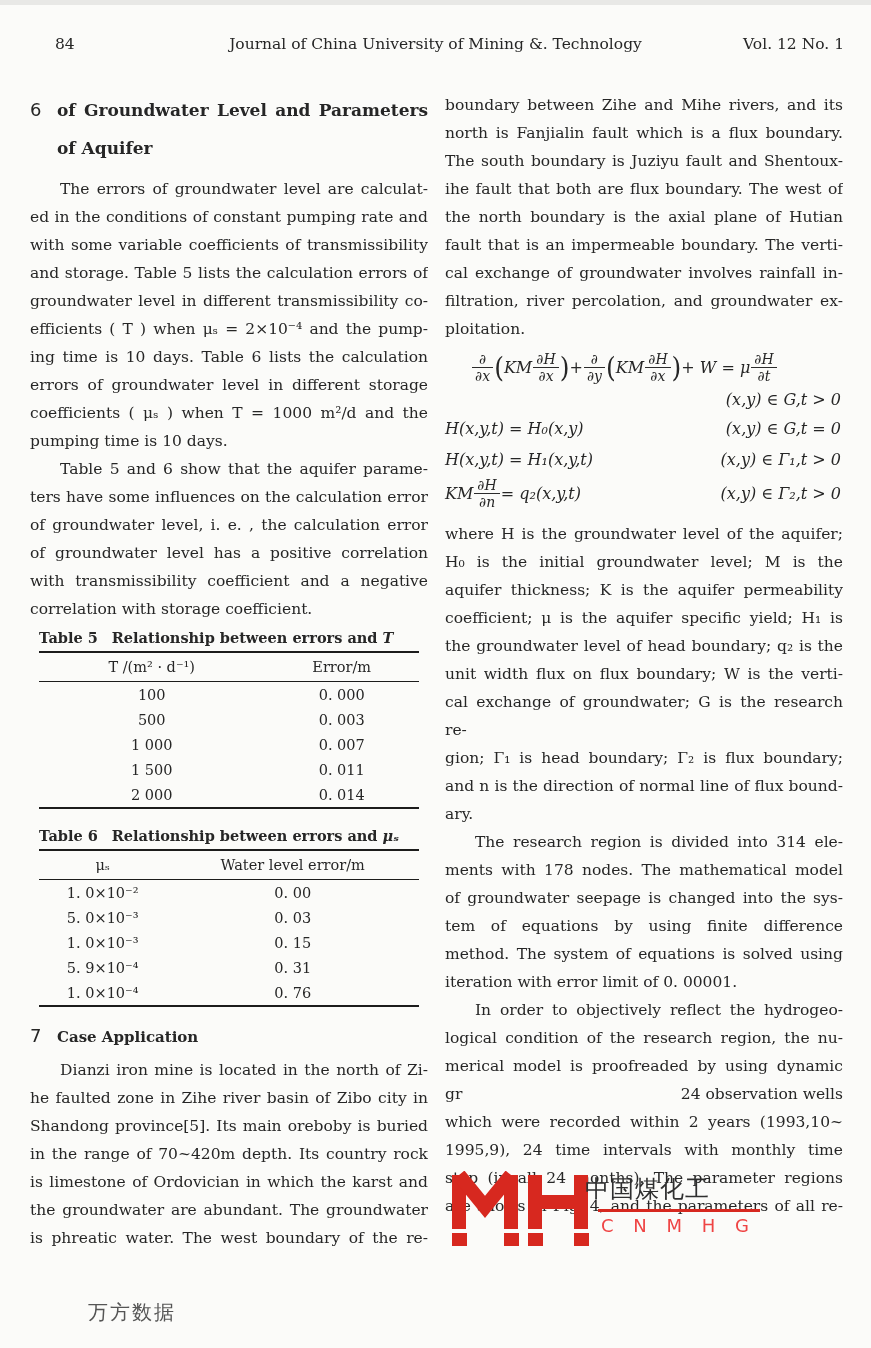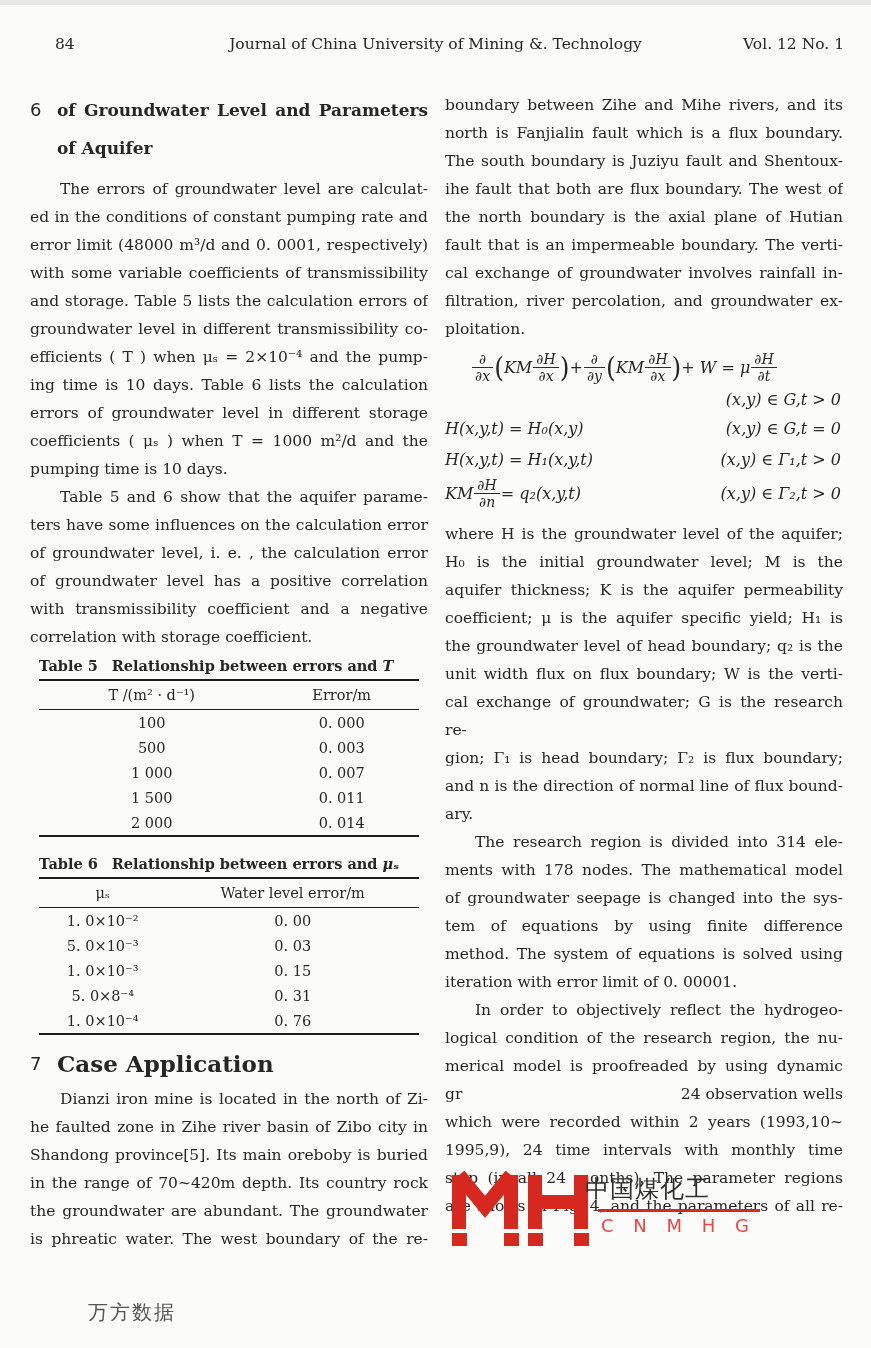--- a/index.html
+++ b/index.html
@@ -24,21 +24,21 @@
   .firstline { text-indent:30px; }
   
   .sec-head { position:relative; font-weight:bold; font-size:17px; line-height:38px; padding-left:27px; margin-bottom:8px; }
   .sec-head .head-lines { font-size:17px; }
   .sec-head .jline { line-height:38px; }
   .sec-num {
     position:absolute; left:0; top:0; font-weight:normal;
     font-family:"DejaVu Sans","Liberation Sans",sans-serif; font-size:18px;
   }
   .s7 { margin-top:14px; margin-bottom:4px; line-height:30px; }
-  .s7 .s7title { font-size:23px; }
+  .s7 .s7title { font-size:15px; }
   
   .tablewrap { width:380px; margin:6px auto 10px auto; }
   .tcap { font-weight:bold; font-size:14.5px; margin:4px 0 5px 0; }
   .tcap .cl { margin-right:14px; }
   .tcap i { font-family:"DejaVu Serif",serif; }
   table { width:100%; border-collapse:collapse; font-size:14.5px;
           border-top:2.5px solid #1c1c1c; border-bottom:2.5px solid #1c1c1c; }
   thead th { font-weight:normal; border-bottom:1.3px solid #1c1c1c; height:26px; text-align:center; }
   tbody td { height:23px; text-align:center; }
   
@@ -86,21 +86,20 @@
         <span class="sec-num">6</span>
         <div class="head-lines">
             <div class="jline">of Groundwater Level and Parameters</div>
             <div class="jline lastline">of Aquifer</div>
           </div>
       </div>
 
       <div class="para">
           <div class="jline firstline">The errors of groundwater level are calculat-</div>
           <div class="jline">ed in the conditions of constant pumping rate and</div>
-          <div class="jline">error limit (48000 m³/d and 0. 0001, respectively)</div>
           <div class="jline">with some variable coefficients of transmissibility</div>
           <div class="jline">and storage. Table 5 lists the calculation errors of</div>
           <div class="jline">groundwater level in different transmissibility co-</div>
           <div class="jline">efficients ( T ) when μₛ = 2×10⁻⁴ and the pump-</div>
           <div class="jline">ing time is 10 days. Table 6 lists the calculation</div>
           <div class="jline">errors of groundwater level in different storage</div>
           <div class="jline">coefficients ( μₛ ) when T = 1000 m²/d and the</div>
           <div class="jline lastline">pumping time is 10 days.</div>
         </div>
 
@@ -167,41 +166,42 @@
               </tr>
               <tr>
                 <td>5. 0×10⁻³</td>
                 <td>0. 03</td>
               </tr>
               <tr>
                 <td>1. 0×10⁻³</td>
                 <td>0. 15</td>
               </tr>
               <tr>
-                <td>5. 0×8⁻⁴</td>
+                <td>5. 9×10⁻⁴</td>
                 <td>0. 31</td>
               </tr>
               <tr>
                 <td>1. 0×10⁻⁴</td>
                 <td>0. 76</td>
               </tr>
             </tbody>
         </table>
       </div>
 
       <div class="sec-head s7">
         <span class="sec-num">7</span>
         <span class="s7title">Case Application</span>
       </div>
 
       <div class="para">
           <div class="jline firstline">Dianzi iron mine is located in the north of Zi-</div>
           <div class="jline">he faulted zone in Zihe river basin of Zibo city in</div>
           <div class="jline">Shandong province[5]. Its main oreboby is buried</div>
           <div class="jline">in the range of 70~420m depth. Its country rock</div>
+          <div class="jline">is limestone of Ordovician in which the karst and</div>
           <div class="jline">the groundwater are abundant. The groundwater</div>
           <div class="jline">is phreatic water. The west boundary of the re-</div>
         </div>
 
     </div>
 
     <div class="col">
 
       <div class="para">
           <div class="jline">boundary between Zihe and Mihe rivers, and its</div>

